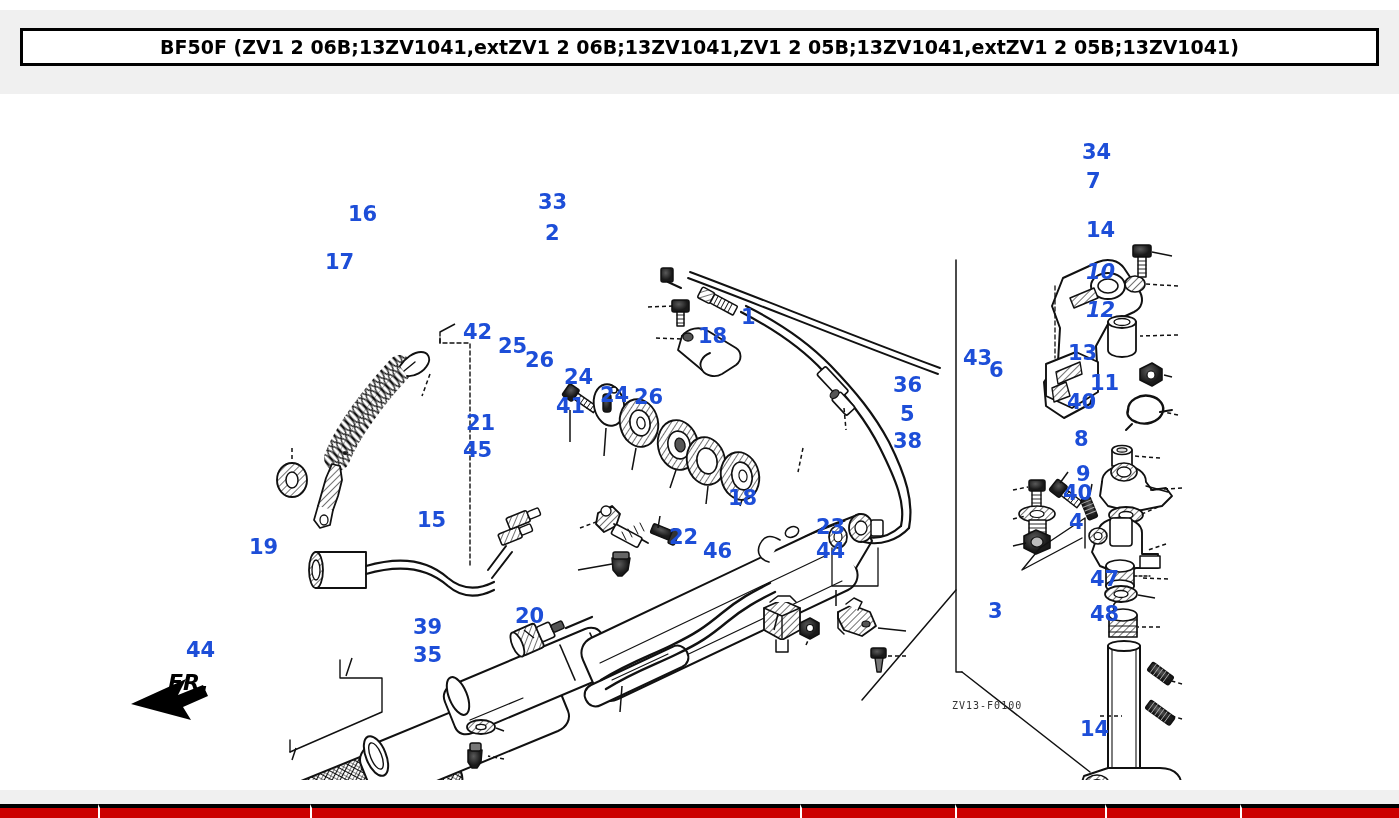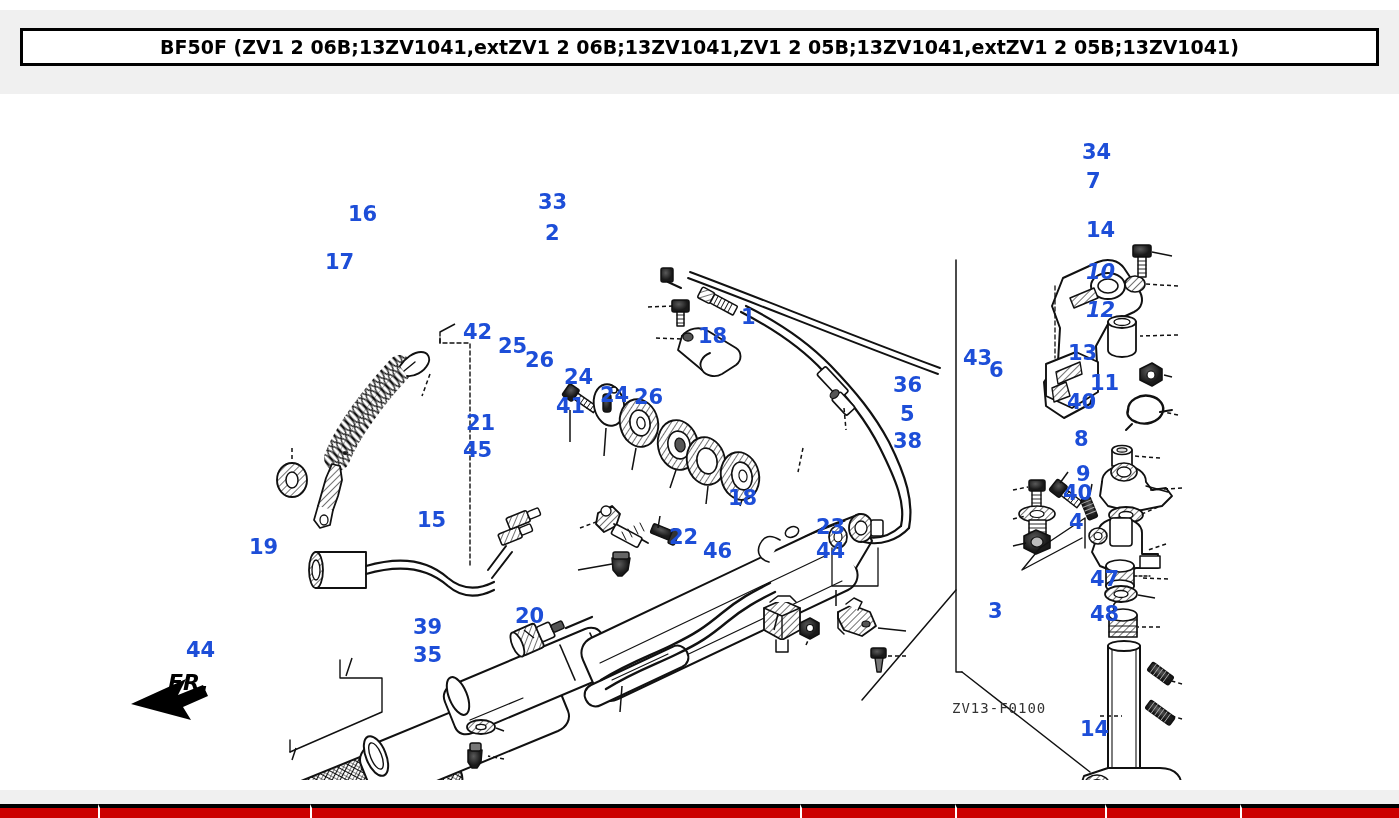--- a/index.html
+++ b/index.html
@@ -87,21 +87,21 @@
     font-weight: bold;
     font-size: 21px;
     color: #1d4ed8;
     line-height: 1;
     white-space: nowrap;
     user-select: none;
   }
   .drawing-code {
     position: absolute;
     font-family: "DejaVu Sans Mono", "Liberation Mono", monospace;
-    font-size: 14px;
+    font-size: 10px;
     letter-spacing: 1px;
     color: #333333;
     white-space: nowrap;
   }
   .fr-label {
     position: absolute;
     font-family: "DejaVu Sans", "Liberation Sans", sans-serif;
     font-weight: bold;
     font-style: italic;
     font-size: 22px;

